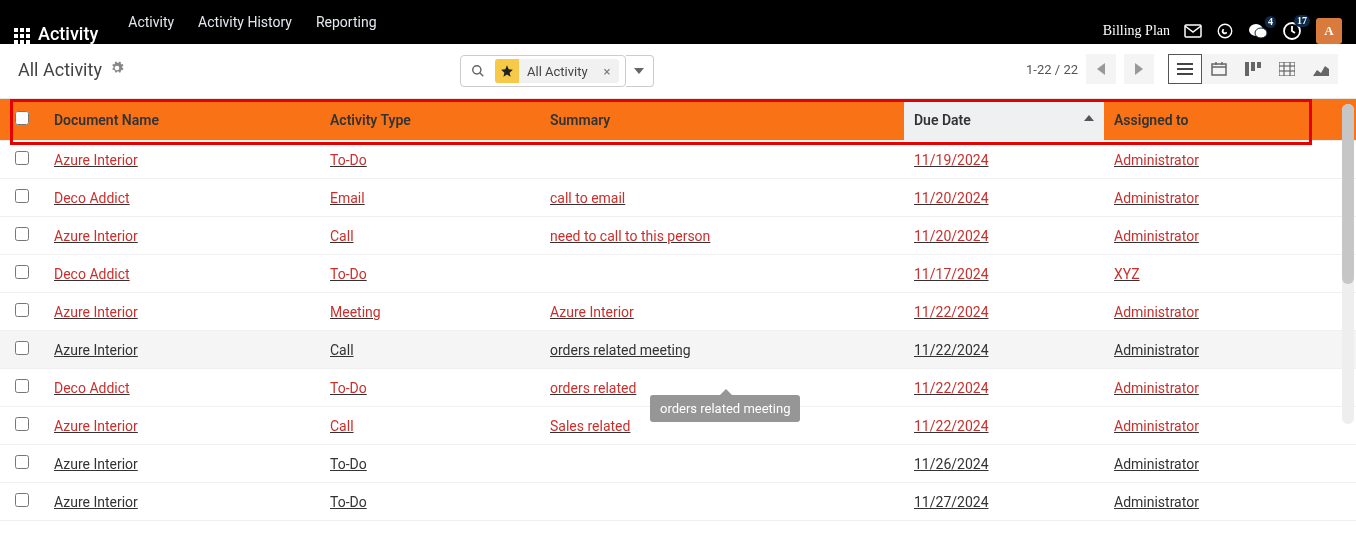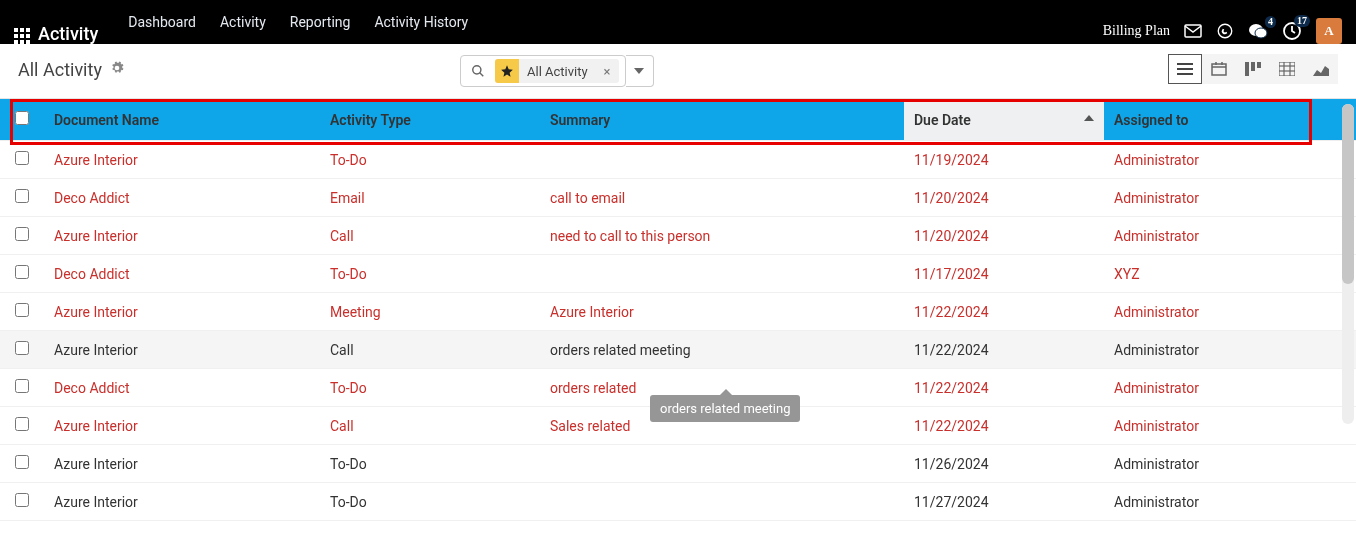--- a/index.html
+++ b/index.html
@@ -214,32 +214,33 @@
   table {
     width: 100%;
     border-collapse: collapse;
   }
   thead th {
     text-align: left;
     font-weight: 600;
     color: #333;
     font-size: 14px;
     padding: 12px 10px;
-    background: #0ea5e9;
+    background: #f97316;
     border-bottom: 1px solid #eee;
     position: relative;
   }
   th.due { background: #eef0f2; }
   .sort-hdr {
     display: flex;
     justify-content: space-between;
     align-items: center;
   }
   tbody tr {
     border-bottom: 1px solid #f0f0f0;
+    text-decoration: underline;
   }
   tbody tr.hovered { background: #f5f5f5; }
   tbody td {
     padding: 10px 10px;
     font-size: 14px;
     vertical-align: middle;
   }
   .cb-cell { width: 44px; text-align: center; }
   input[type=checkbox] {
     width: 14px; height: 14px;
@@ -304,24 +305,23 @@
         <rect x="0" y="6" width="4" height="4"></rect>
         <rect x="6" y="6" width="4" height="4"></rect>
         <rect x="12" y="6" width="4" height="4"></rect>
         <rect x="0" y="12" width="4" height="4"></rect>
         <rect x="6" y="12" width="4" height="4"></rect>
         <rect x="12" y="12" width="4" height="4"></rect>
       </svg>
   </span>
   <span class="brand">Activity</span>
   <div class="nav-links">
-    <span class="nav-link">Dashboard</span>
     <span class="nav-link">Activity</span>
+    <span class="nav-link">Activity History</span>
     <span class="nav-link">Reporting</span>
-    <span class="nav-link">Activity History</span>
   </div>
   <div class="nav-right">
     <span class="billing">Billing Plan</span>
     <span class="icon-btn">
       <svg width="18" height="14" viewBox="0 0 18 14" fill="none" stroke="#fff" stroke-width="1.5">
           <rect x="1" y="1" width="16" height="12" rx="1"></rect>
           <path d="M1 2 L9 8 L17 2"></path>
         </svg>
     </span>
     <span class="icon-btn">
@@ -377,20 +377,33 @@
       </span>
     </div>
     <div class="search-dd">
       <svg width="10" height="6" viewBox="0 0 10 6" fill="#666">
           <path d="M0 0l5 6 5-6z"></path>
         </svg>
     </div>
   </div>
 
   <div class="right-controls">
+    <div class="pager">
+      <span>1-22 / 22</span>
+      <button class="pager-btn">
+        <svg width="8" height="12" viewBox="0 0 8 12" fill="#999">
+            <path d="M8 0L0 6l8 6z"></path>
+          </svg>
+      </button>
+      <button class="pager-btn">
+        <svg width="8" height="12" viewBox="0 0 8 12" fill="#999">
+            <path d="M0 0l8 6-8 6z"></path>
+          </svg>
+      </button>
+    </div>
     <div class="view-switch">
       <span class="view-btn active">
         <svg width="16" height="12" viewBox="0 0 16 12" fill="#444">
             <rect x="0" y="0" width="16" height="2"></rect>
             <rect x="0" y="5" width="16" height="2"></rect>
             <rect x="0" y="10" width="16" height="2"></rect>
           </svg>
       </span>
       <span class="view-btn">
         <svg width="16" height="14" viewBox="0 0 16 14" fill="none" stroke="#666" stroke-width="1.5">

